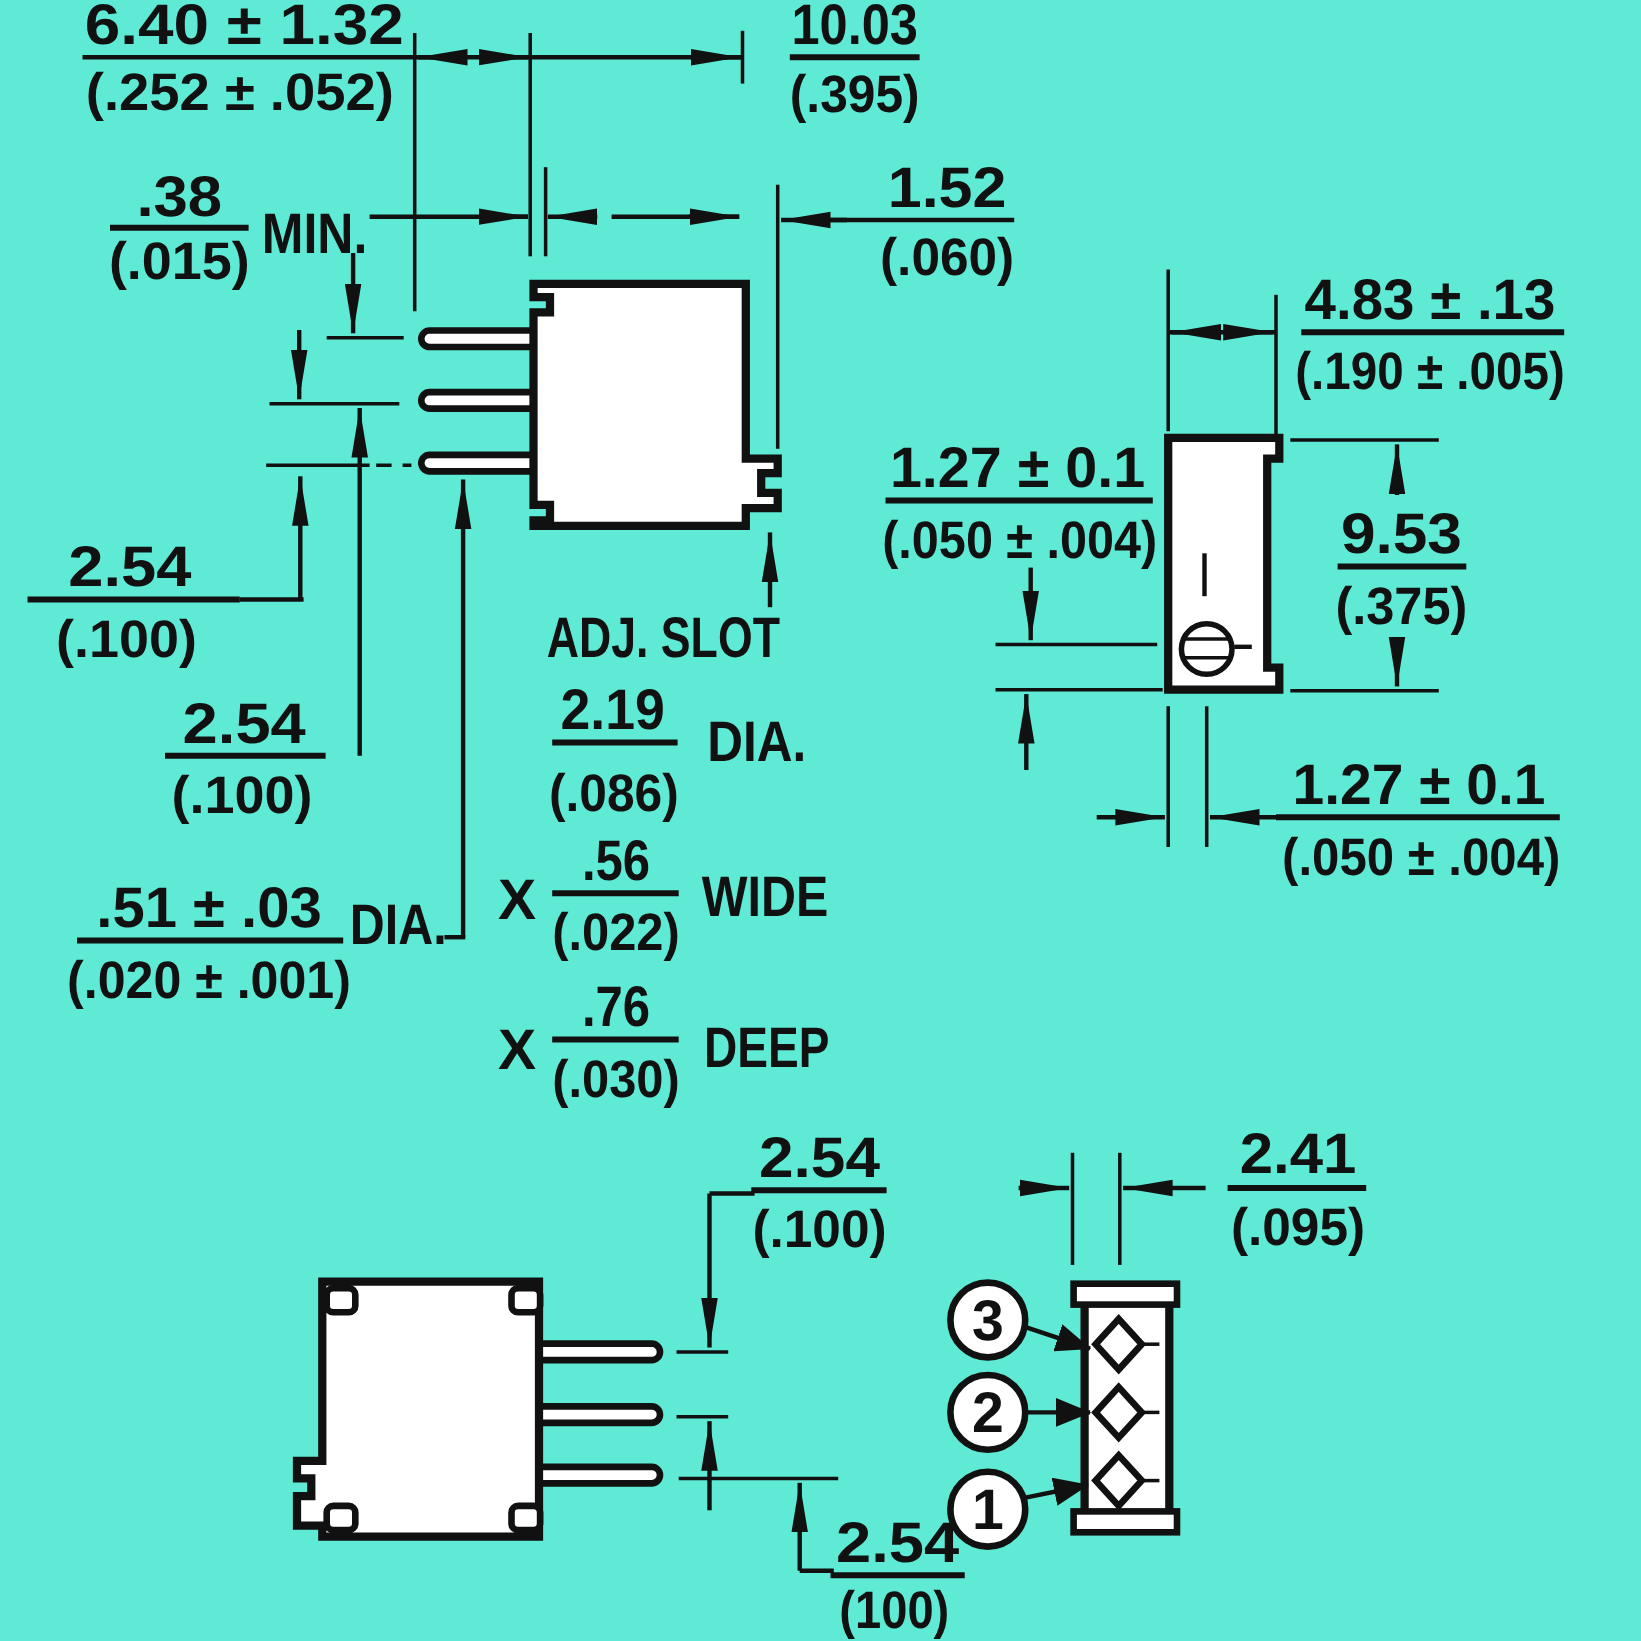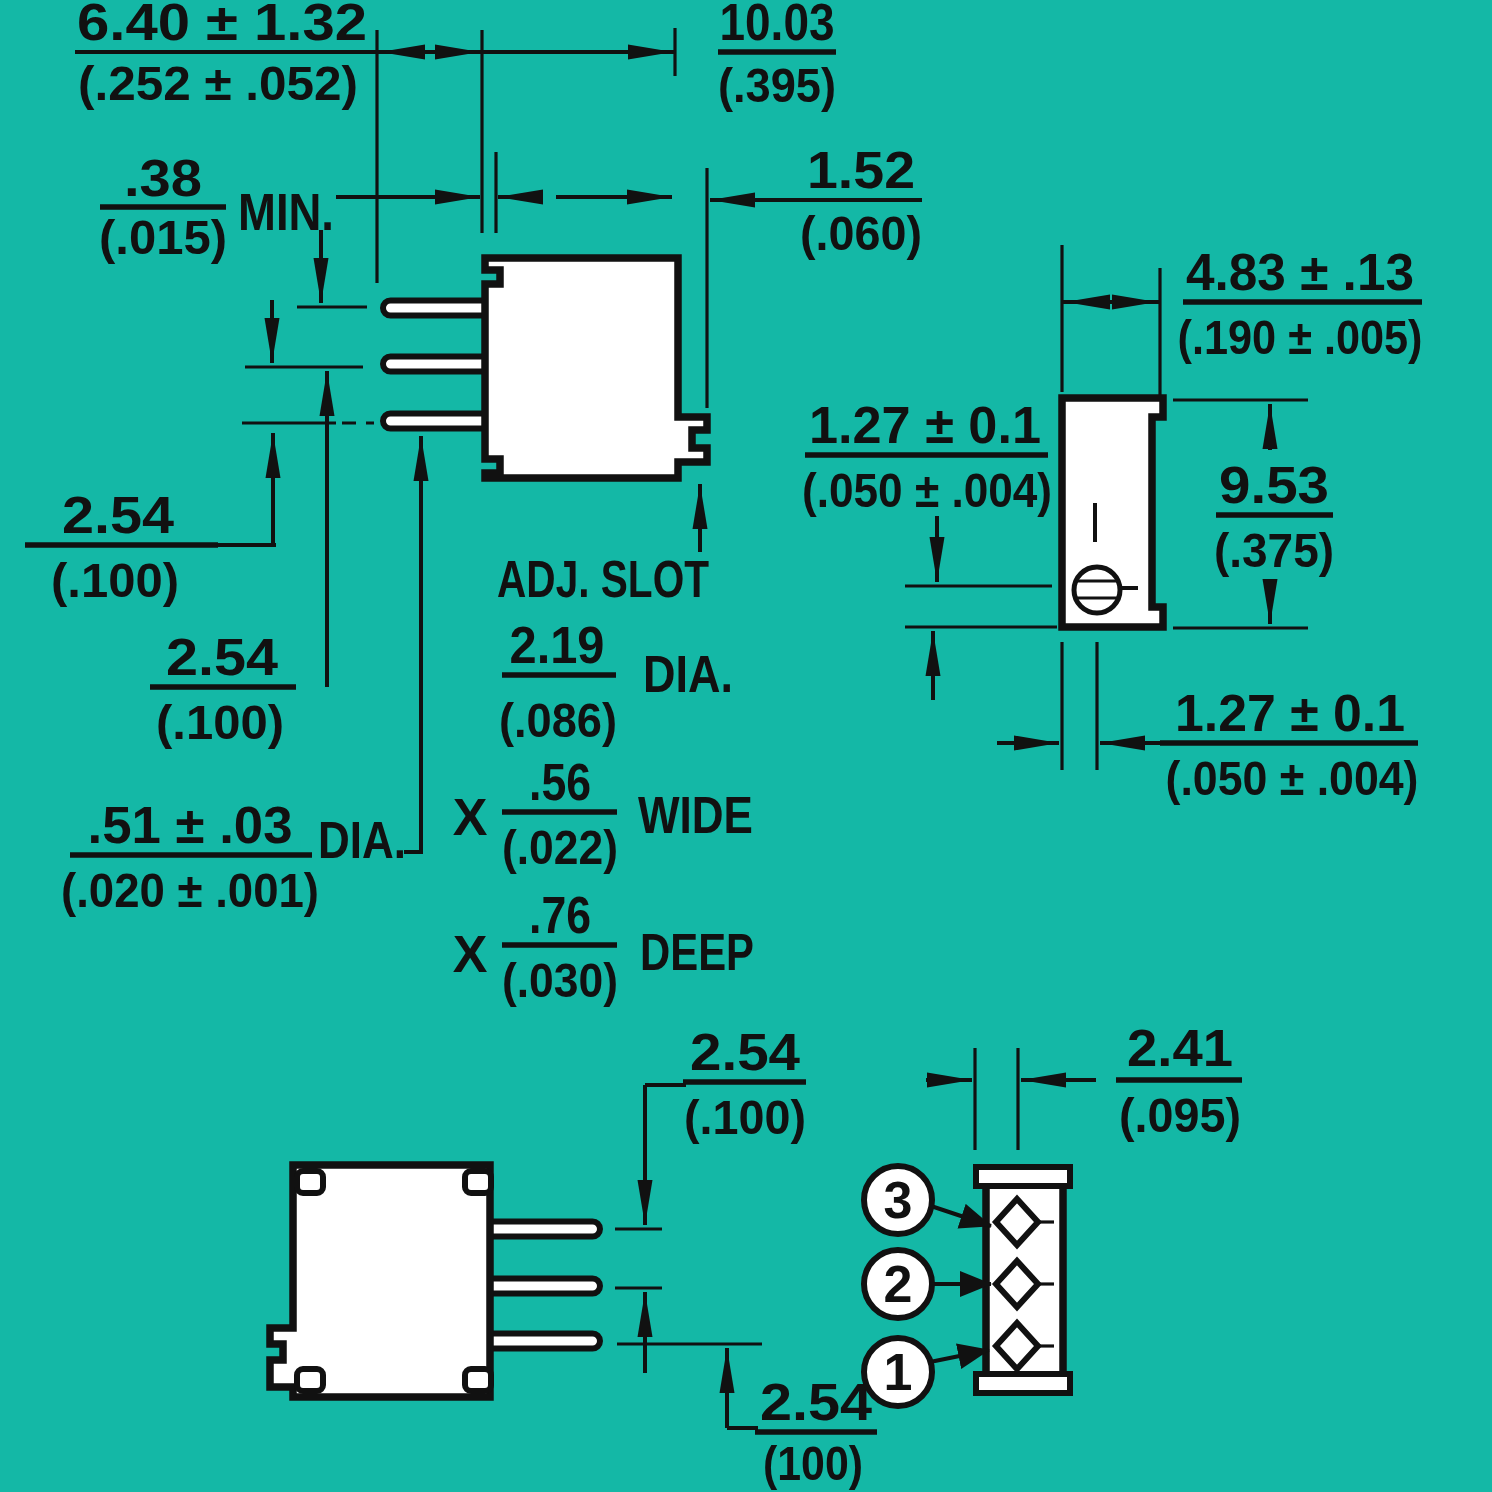--- a/index.html
+++ b/index.html
@@ -1,16 +1,16 @@
 <!DOCTYPE html>
 <html><head>
 <meta charset="utf-8">
 <style>
   html,body{margin:0;padding:0;background:#ffffff;}
-  .stage{position:relative;width:1492px;height:1492px;background:#14b8a6;overflow:hidden;}
+  .stage{position:relative;width:1492px;height:1492px;background:#5eead4;overflow:hidden;}
   svg{display:block;}
   .ln  {stroke:#111;stroke-width:4;fill:none;stroke-linecap:butt;}
   .ln3 {stroke:#111;stroke-width:3.2;fill:none;}
   .ln5 {stroke:#111;stroke-width:5.5;fill:none;}
   .dash{stroke-dasharray:14 10;}
   .outline {stroke:#111;stroke-width:7.5;fill:#fff;stroke-linejoin:miter;}
   .outline6{stroke:#111;stroke-width:6;fill:#fff;}
   .txt {font-family:"Liberation Sans",sans-serif;font-weight:bold;font-size:52px;fill:#111;}
   .txts{font-family:"Liberation Sans",sans-serif;font-weight:bold;font-size:48px;fill:#111;}
   .mid {text-anchor:middle;}

